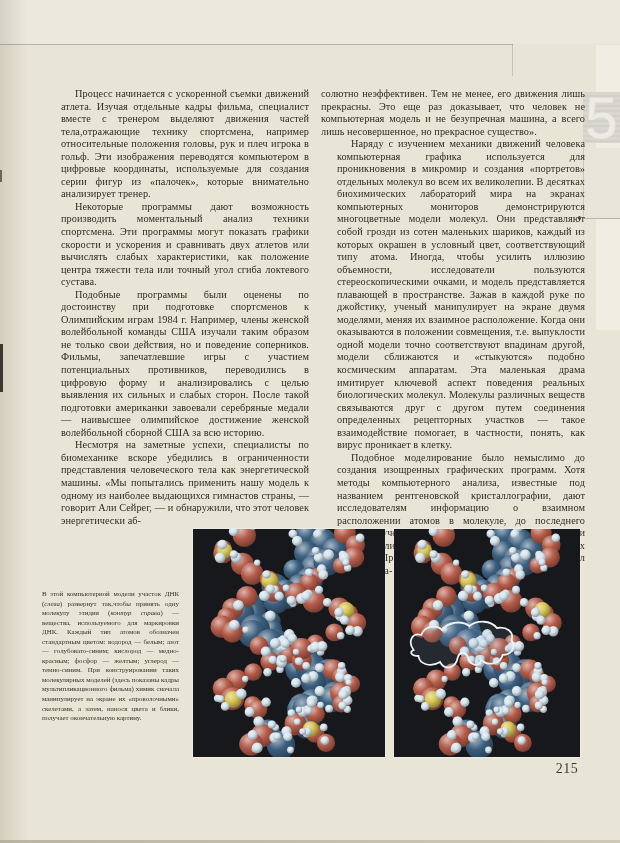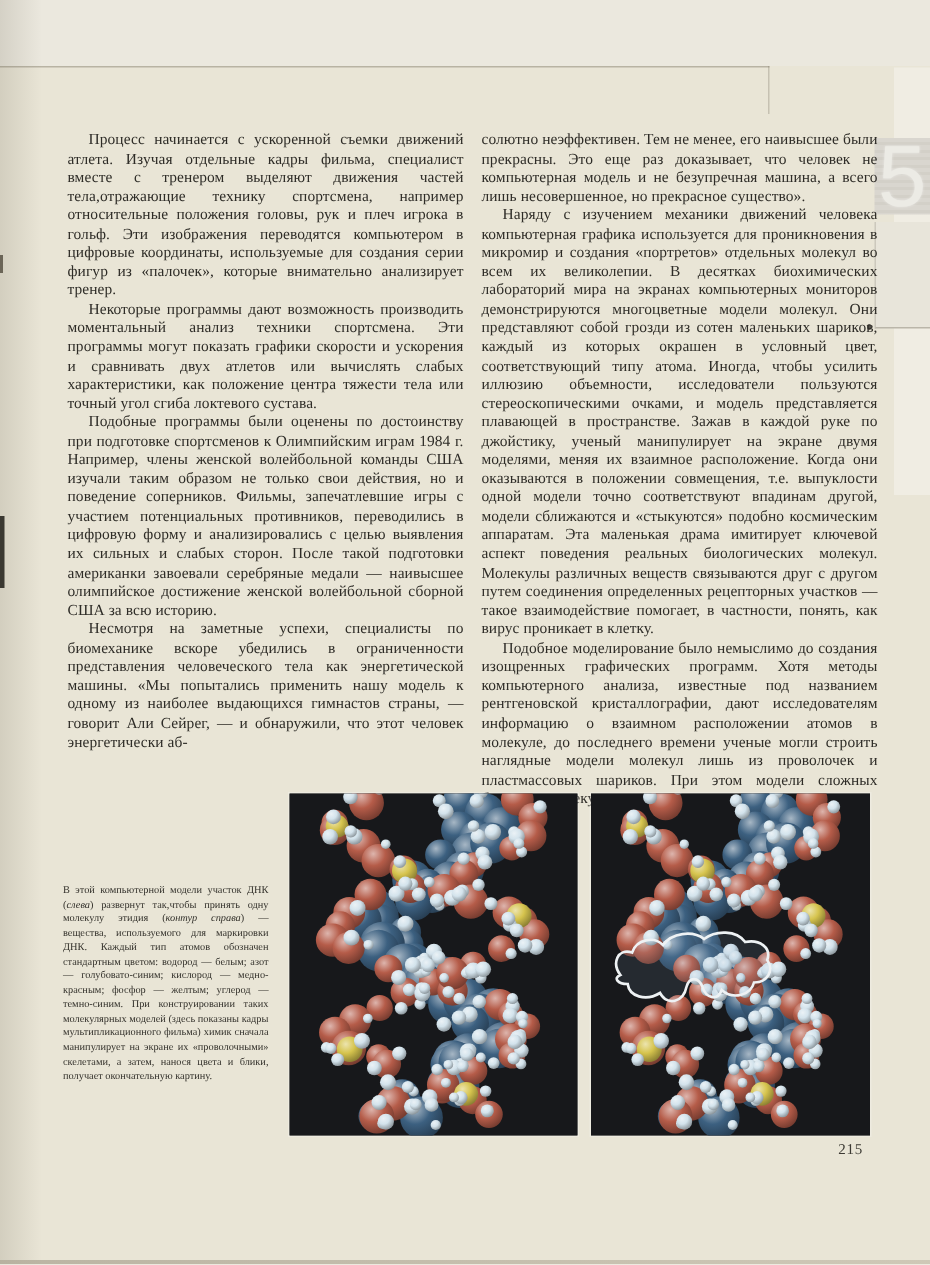--- a/index.html
+++ b/index.html
@@ -36,36 +36,36 @@
   .dust-dot{position:absolute;left:578px;top:216px;width:3px;height:4px;background:#55524a;border-radius:50%;}
 
   .col{
     position:absolute;top:88px;width:264px;
     font-size:10.3px;line-height:12.55px;text-align:justify;
     color:#2e2c27;letter-spacing:.05px;
   }
   .col-left{left:45px;}
   .col-right{left:321px;}
   .col p{margin:0;}
-  .col p.indent{text-indent:14px;}
+  .col p.indent{text-indent:14px;margin-left:16px;}
 
   .caption{
     position:absolute;left:42px;top:589px;width:137px;
     font-size:6.9px;line-height:9.55px;text-align:justify;color:#33312b;margin:0;
   }
   .caption i{font-style:italic;}
 
   .panel{position:absolute;top:529px;height:228px;background:#17181b;box-shadow:0 0 0 1px rgba(255,255,255,.25);}
   .panel-left{left:193px;width:192px;}
   .panel-right{left:394px;width:186px;}
   .panel svg{display:block;width:100%;height:100%;}
 
   .pageno{
     position:absolute;left:546px;top:761px;width:42px;text-align:center;
-    font-size:10px;color:#3c3a33;letter-spacing:.5px;
+    font-size:14px;color:#3c3a33;letter-spacing:.5px;
   }
 </style>
 </head>
 <body>
 
 <div class="page">
 
   <div class="top-band"></div>
   <div class="fold-h"></div>
   <div class="fold-v"></div>
@@ -82,21 +82,21 @@
   <div class="dust-dot"></div>
 
   <div class="col col-left">
     <p class="indent">Процесс начинается с ускоренной съемки движений атлета. Изучая отдельные кадры фильма, специалист вместе с тренером выделяют движения частей тела,отражающие технику спортсмена, например относительные положения головы, рук и плеч игрока в гольф. Эти изображения переводятся компьютером в цифровые координаты, используемые для создания серии фигур из «палочек», которые внимательно анализирует тренер.</p>
     <p class="indent">Некоторые программы дают возможность производить моментальный анализ техники спортсмена. Эти программы могут показать графики скорости и ускорения и сравнивать двух атлетов или вычислять слабых характеристики, как положение центра тяжести тела или точный угол сгиба локтевого сустава.</p>
     <p class="indent">Подобные программы были оценены по достоинству при подготовке спортсменов к Олимпийским играм 1984 г. Например, члены женской волейбольной команды США изучали таким образом не только свои действия, но и поведение соперников. Фильмы, запечатлевшие игры с участием потенциальных противников, переводились в цифровую форму и анализировались с целью выявления их сильных и слабых сторон. После такой подготовки американки завоевали серебряные медали — наивысшее олимпийское достижение женской волейбольной сборной США за всю историю.</p>
     <p class="indent">Несмотря на заметные успехи, специалисты по биомеханике вскоре убедились в ограниченности представления человеческого тела как энергетической машины. «Мы попытались применить нашу модель к одному из наиболее выдающихся гимнастов страны, — говорит Али Сейрег, — и обнаружили, что этот человек энергетически аб-</p>
   </div>
 
   <div class="col col-right">
-    <p>солютно неэффективен. Тем не менее, его наивысшее были прекрасны. Это еще раз доказывает, что человек не компьютерная модель и не безупречная машина, а всего лишь несовершенное, но прекрасное существо».</p>
+    <p>солютно неэффективен. Тем не менее, его движения лишь прекрасны. Это еще раз доказывает, что человек не компьютерная модель и не безупречная машина, а всего лишь несовершенное, но прекрасное существо».</p>
     <p class="indent">Наряду с изучением механики движений человека компьютерная графика используется для проникновения в микромир и создания «портретов» отдельных молекул во всем их великолепии. В десятках биохимических лабораторий мира на экранах компьютерных мониторов демонстрируются многоцветные модели молекул. Они представляют собой грозди из сотен маленьких шариков, каждый из которых окрашен в условный цвет, соответствующий типу атома. Иногда, чтобы усилить иллюзию объемности, исследователи пользуются стереоскопическими очками, и модель представляется плавающей в пространстве. Зажав в каждой руке по джойстику, ученый манипулирует на экране двумя моделями, меняя их взаимное расположение. Когда они оказываются в положении совмещения, т.е. выпуклости одной модели точно соответствуют впадинам другой, модели сближаются и «стыкуются» подобно космическим аппаратам. Эта маленькая драма имитирует ключевой аспект поведения реальных биологических молекул. Молекулы различных веществ связываются друг с другом путем соединения определенных рецепторных участков — такое взаимодействие помогает, в частности, понять, как вирус проникает в клетку.</p>
     <p class="indent">Подобное моделирование было немыслимо до создания изощренных графических программ. Хотя методы компьютерного анализа, известные под названием рентгеновской кристаллографии, дают исследователям информацию о взаимном расположении атомов в молекуле, до последнего времени ученые могли строить наглядные модели молекул лишь из проволочек и пластмассовых шариков. При этом модели сложных белковых молекул с переплета-</p>
   </div>
 
   <p class="caption"><span>В этой компьютерной модели участок ДНК (</span><i>слева</i><span>) развернут так,чтобы принять одну молекулу этидия (</span><i>контур справа</i><span>) — вещества, используемого для маркировки ДНК. Каждый тип атомов обозначен стандартным цветом: водород — белым; азот — голубовато-синим; кислород — медно-красным; фосфор — желтым; углерод — темно-синим. При конструировании таких молекулярных моделей (здесь показаны кадры мультипликационного фильма) химик сначала манипулирует на экране их «проволочными» скелетами, а затем, нанося цвета и блики, получает окончательную картину.</span></p>
 
   <figure class="panel panel-left" style="margin:0">
       <svg viewBox="0 0 190 228" preserveAspectRatio="none">
         <defs>
           <radialGradient id="gC0" cx="35%" cy="30%" r="85%">

